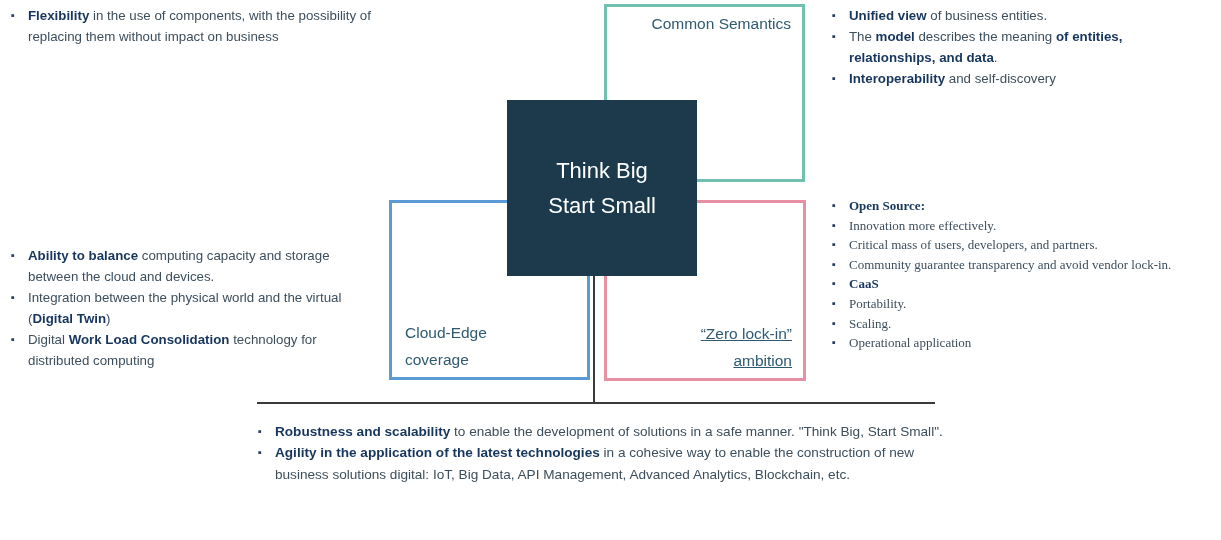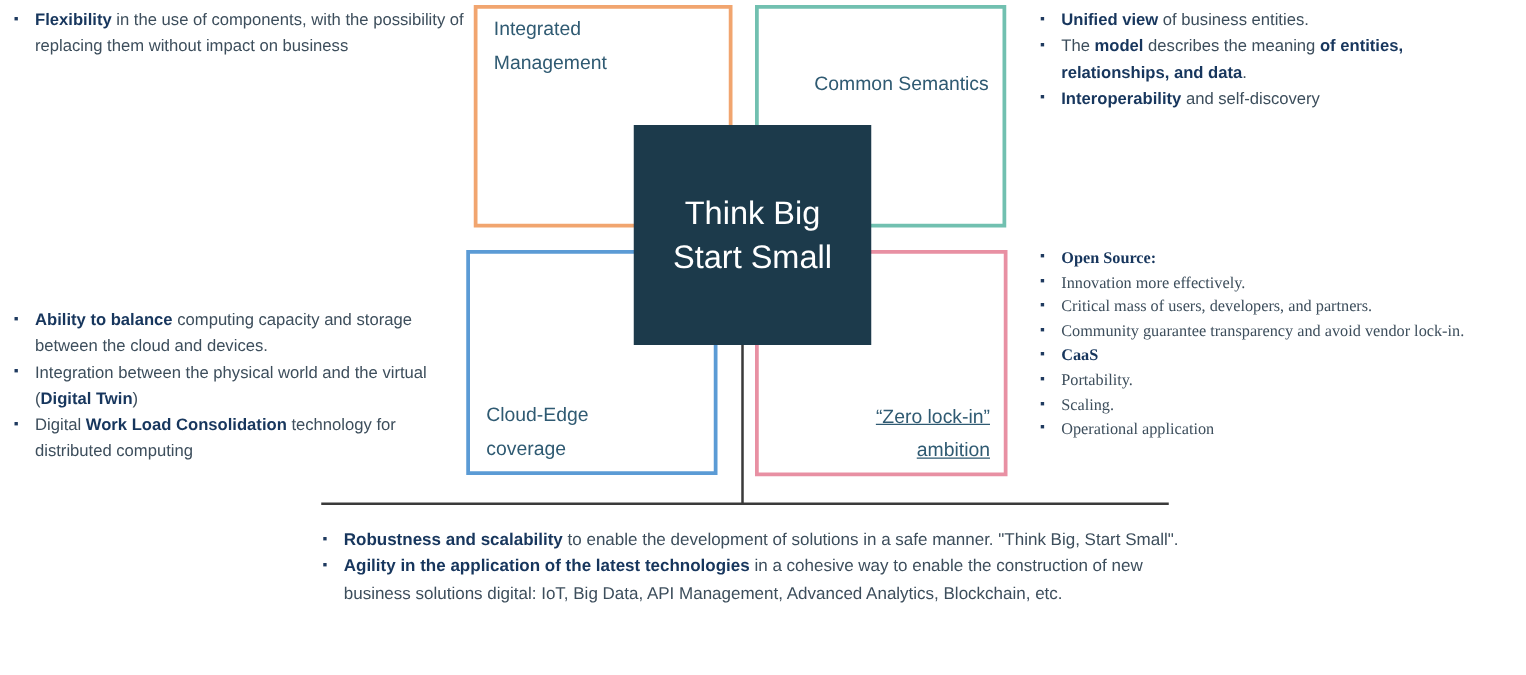--- a/index.html
+++ b/index.html
@@ -22,37 +22,37 @@
   .qbox .qlabel {
     position: absolute;
     font-size: 15.5px;
     line-height: 27px;
     color: #2F5A72;
     max-width: 140px;
   }
   #box-integrated-management { left: 379px; top: 4px;   width: 207px; height: 178px; }
   #box-integrated-management .qlabel { left: 13px; top: 3px; text-align: left; }
   #box-common-semantics      { left: 604px; top: 4px;   width: 201px; height: 178px; }
-  #box-common-semantics .qlabel { right: 11px; top: 3px; text-align: right; margin-top: 44px; }
-  #box-cloud-edge            { left: 373px; top: 200px; width: 201px; height: 180px; }
+  #box-common-semantics .qlabel { right: 11px; top: 3px; text-align: right; }
+  #box-cloud-edge            { left: 389px; top: 200px; width: 201px; height: 180px; }
   #box-cloud-edge .qlabel { left: 13px; bottom: 4px; text-align: left; }
   #box-zero-lock-in          { left: 604px; top: 200px; width: 202px; height: 181px; }
   #box-zero-lock-in .qlabel { right: 11px; bottom: 4px; text-align: right; }
 
   
   .center-box {
     position: absolute;
     left: 507px; top: 100px;
     width: 190px; height: 176px;
     display: flex;
     flex-direction: column;
     align-items: center;
     justify-content: center;
     text-align: center;
-    font-size: 26px;
+    font-size: 22px;
     line-height: 35px;
     z-index: 5;
   }
 
   
   .vline {
     position: absolute;
     left: 593px; top: 276px;
     width: 2px; height: 127px;
     background: #3A3A3A;
@@ -87,23 +87,20 @@
   #list-top-right    { left: 831px; top: 5px;   width: 380px; }
   #list-bottom-left  { left: 10px;  top: 245px; width: 364px; }
   #list-bottom-right { left: 831px; top: 196px; width: 390px; font-size: 13px; line-height: 19.6px; }
   #list-bottom       { left: 257px; top: 421px; width: 688px; font-size: 13.6px; line-height: 21.4px; }
 </style>
 </head>
 <body>
 
 <div class="canvas" style="background-color: rgb(255, 255, 255);">
 
-  <div class="qbox" id="box-integrated-management" style="border-color: rgb(241, 165, 111);">
-    <div class="qlabel" style="color: rgb(47, 90, 114);">Integrated Management</div>
-  </div>
 
   <div class="qbox" id="box-common-semantics" style="border-color: rgb(113, 192, 176);">
     <div class="qlabel" style="color: rgb(47, 90, 114);">Common Semantics</div>
   </div>
 
   <div class="qbox" id="box-cloud-edge" style="border-color: rgb(91, 155, 213);">
     <div class="qlabel" style="color: rgb(47, 90, 114);">Cloud-Edge coverage</div>
   </div>
 
   <div class="qbox" id="box-zero-lock-in" style="border-color: rgb(232, 144, 163);">

